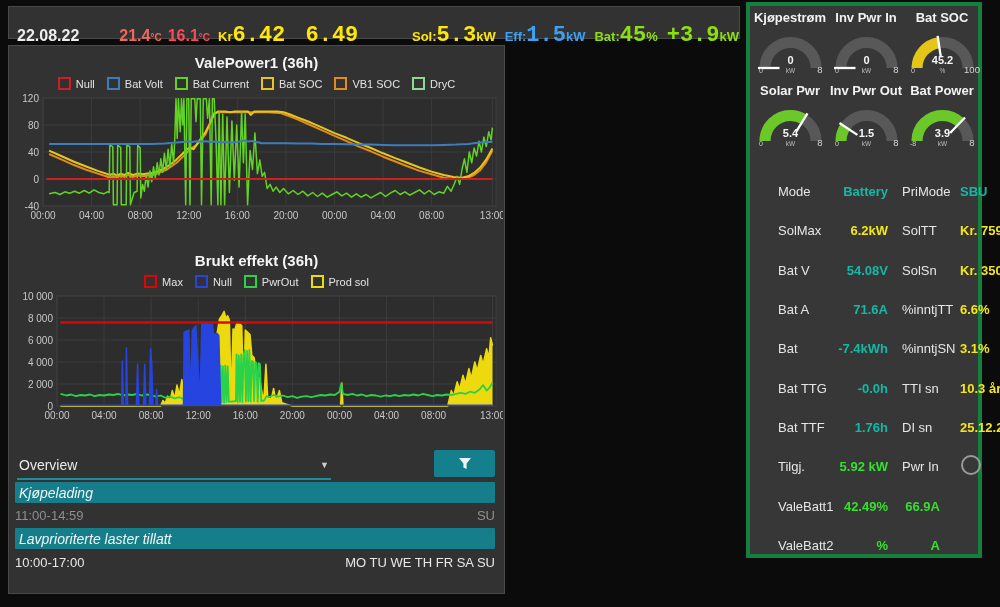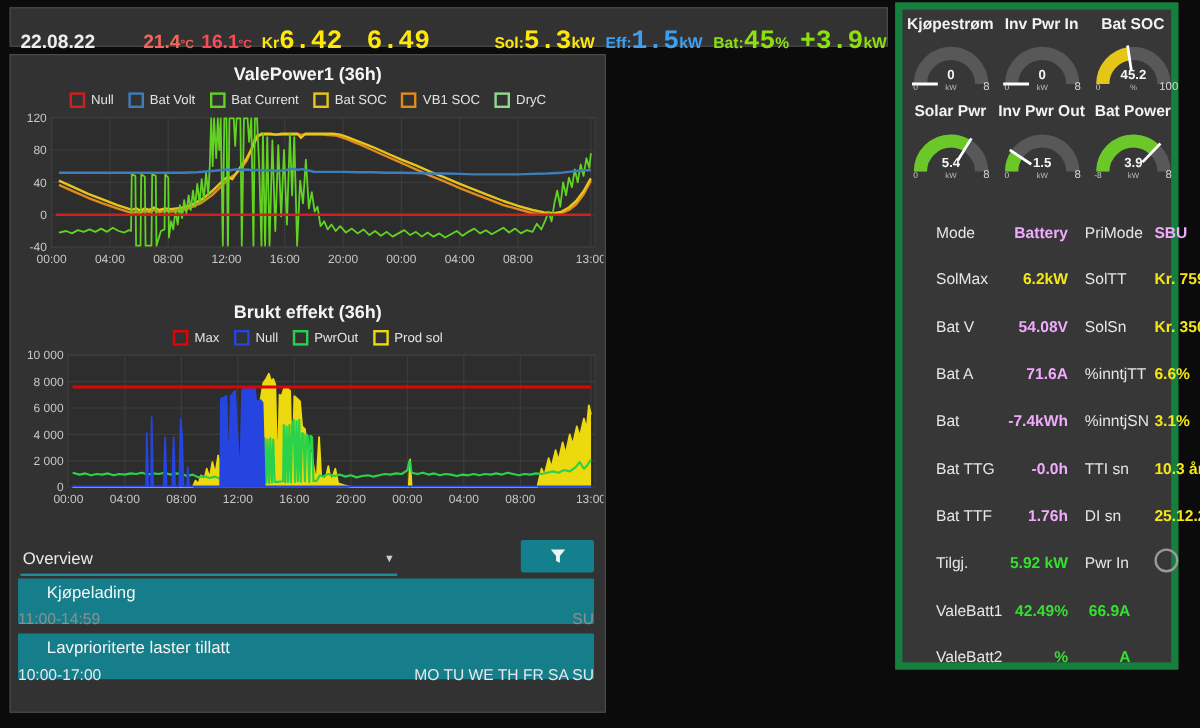--- a/index.html
+++ b/index.html
@@ -23,35 +23,35 @@
   .legend .li{display:flex;align-items:center;gap:5px;color:#e3e3e3;font-size:11px;cursor:pointer;}
   .legend .sw{width:9px;height:9px;border:2px solid #000;background:transparent;display:inline-block;}
   .csvg{position:absolute;left:4px;}
   
   #dd{position:absolute;left:8px;top:406px;width:314px;height:26px;border-bottom:2px solid #1d8d99;
       display:flex;justify-content:space-between;align-items:center;cursor:pointer;}
   #dd .lbl{color:#eaeaea;font-size:14px;padding-left:2px;}
   #dd .chev{color:#cfcfcf;font-size:9px;padding-right:2px;}
   #filterbtn{position:absolute;left:425px;top:404px;width:61px;height:27px;background:#15808d;border:none;
       border-radius:2px;display:flex;align-items:center;justify-content:center;cursor:pointer;}
-  .schbar{position:absolute;left:6px;width:480px;height:38px;background:#157e8a;border-radius:1px;
-      color:#f2f6f6;font-size:14px;line-height:23px;padding-left:24px;box-sizing:border-box;cursor:pointer;}
+  .schbar{position:absolute;left:6px;width:480px;height:21px;background:#157e8a;border-radius:1px;
+      color:#f2f6f6;font-size:14px;line-height:23px;padding-left:4px;box-sizing:border-box;cursor:pointer;font-style:italic;}
   .schmeta{position:absolute;left:6px;width:480px;height:18px;display:flex;justify-content:space-between;
       font-size:13px;align-items:center;}
   .meta-gray{color:#8f8f8f;} .meta-white{color:#e8e8e8;}
   
-  #rightpanel{left:746px;top:2px;width:236px;height:556px;background:#373737;border:6px solid #15803d;}
+  #rightpanel{left:746px;top:2px;width:236px;height:556px;background:#373737;border:4px solid #15803d;}
   #gauges{position:absolute;left:2px;top:4px;width:228px;display:grid;grid-template-columns:76px 76px 76px;
       grid-auto-rows:auto;row-gap:8px;}
   .gcell{display:flex;flex-direction:column;align-items:center;}
   .gtitle{color:#f2f2f2;font-weight:bold;font-size:13px;white-space:nowrap;line-height:16px;margin-bottom:2px;}
   #rows{position:absolute;left:16px;top:166px;width:100%;}
   .row{height:39.3px;display:flex;align-items:center;padding:0 12px;box-sizing:border-box;font-size:13px;}
   .row .l{color:#e6e6e6;} .row .v{font-weight:bold;}
-  .cw{color:#f0abfc}.cy{color:#f5e618}.cg{color:#35e02f}
+  .cw{color:#14b8a6}.cy{color:#f5e618}.cg{color:#35e02f}
   .l1{min-width:58px}.v1{min-width:52px;text-align:right}.l2{margin-left:14px;min-width:58px}
   .v2{flex:1;text-align:right;white-space:nowrap}
   .circle-icon{width:16px;height:16px;border:2px solid #9a9a9a;border-radius:50%;display:inline-block;}
 </style>
 </head>
 <body>
 
 <div id="topbar" class="panel">
   <span class="dt">22.08.22 12:44</span>
   <span class="t1"><span>21.4</span><span class="deg">°C</span></span>

